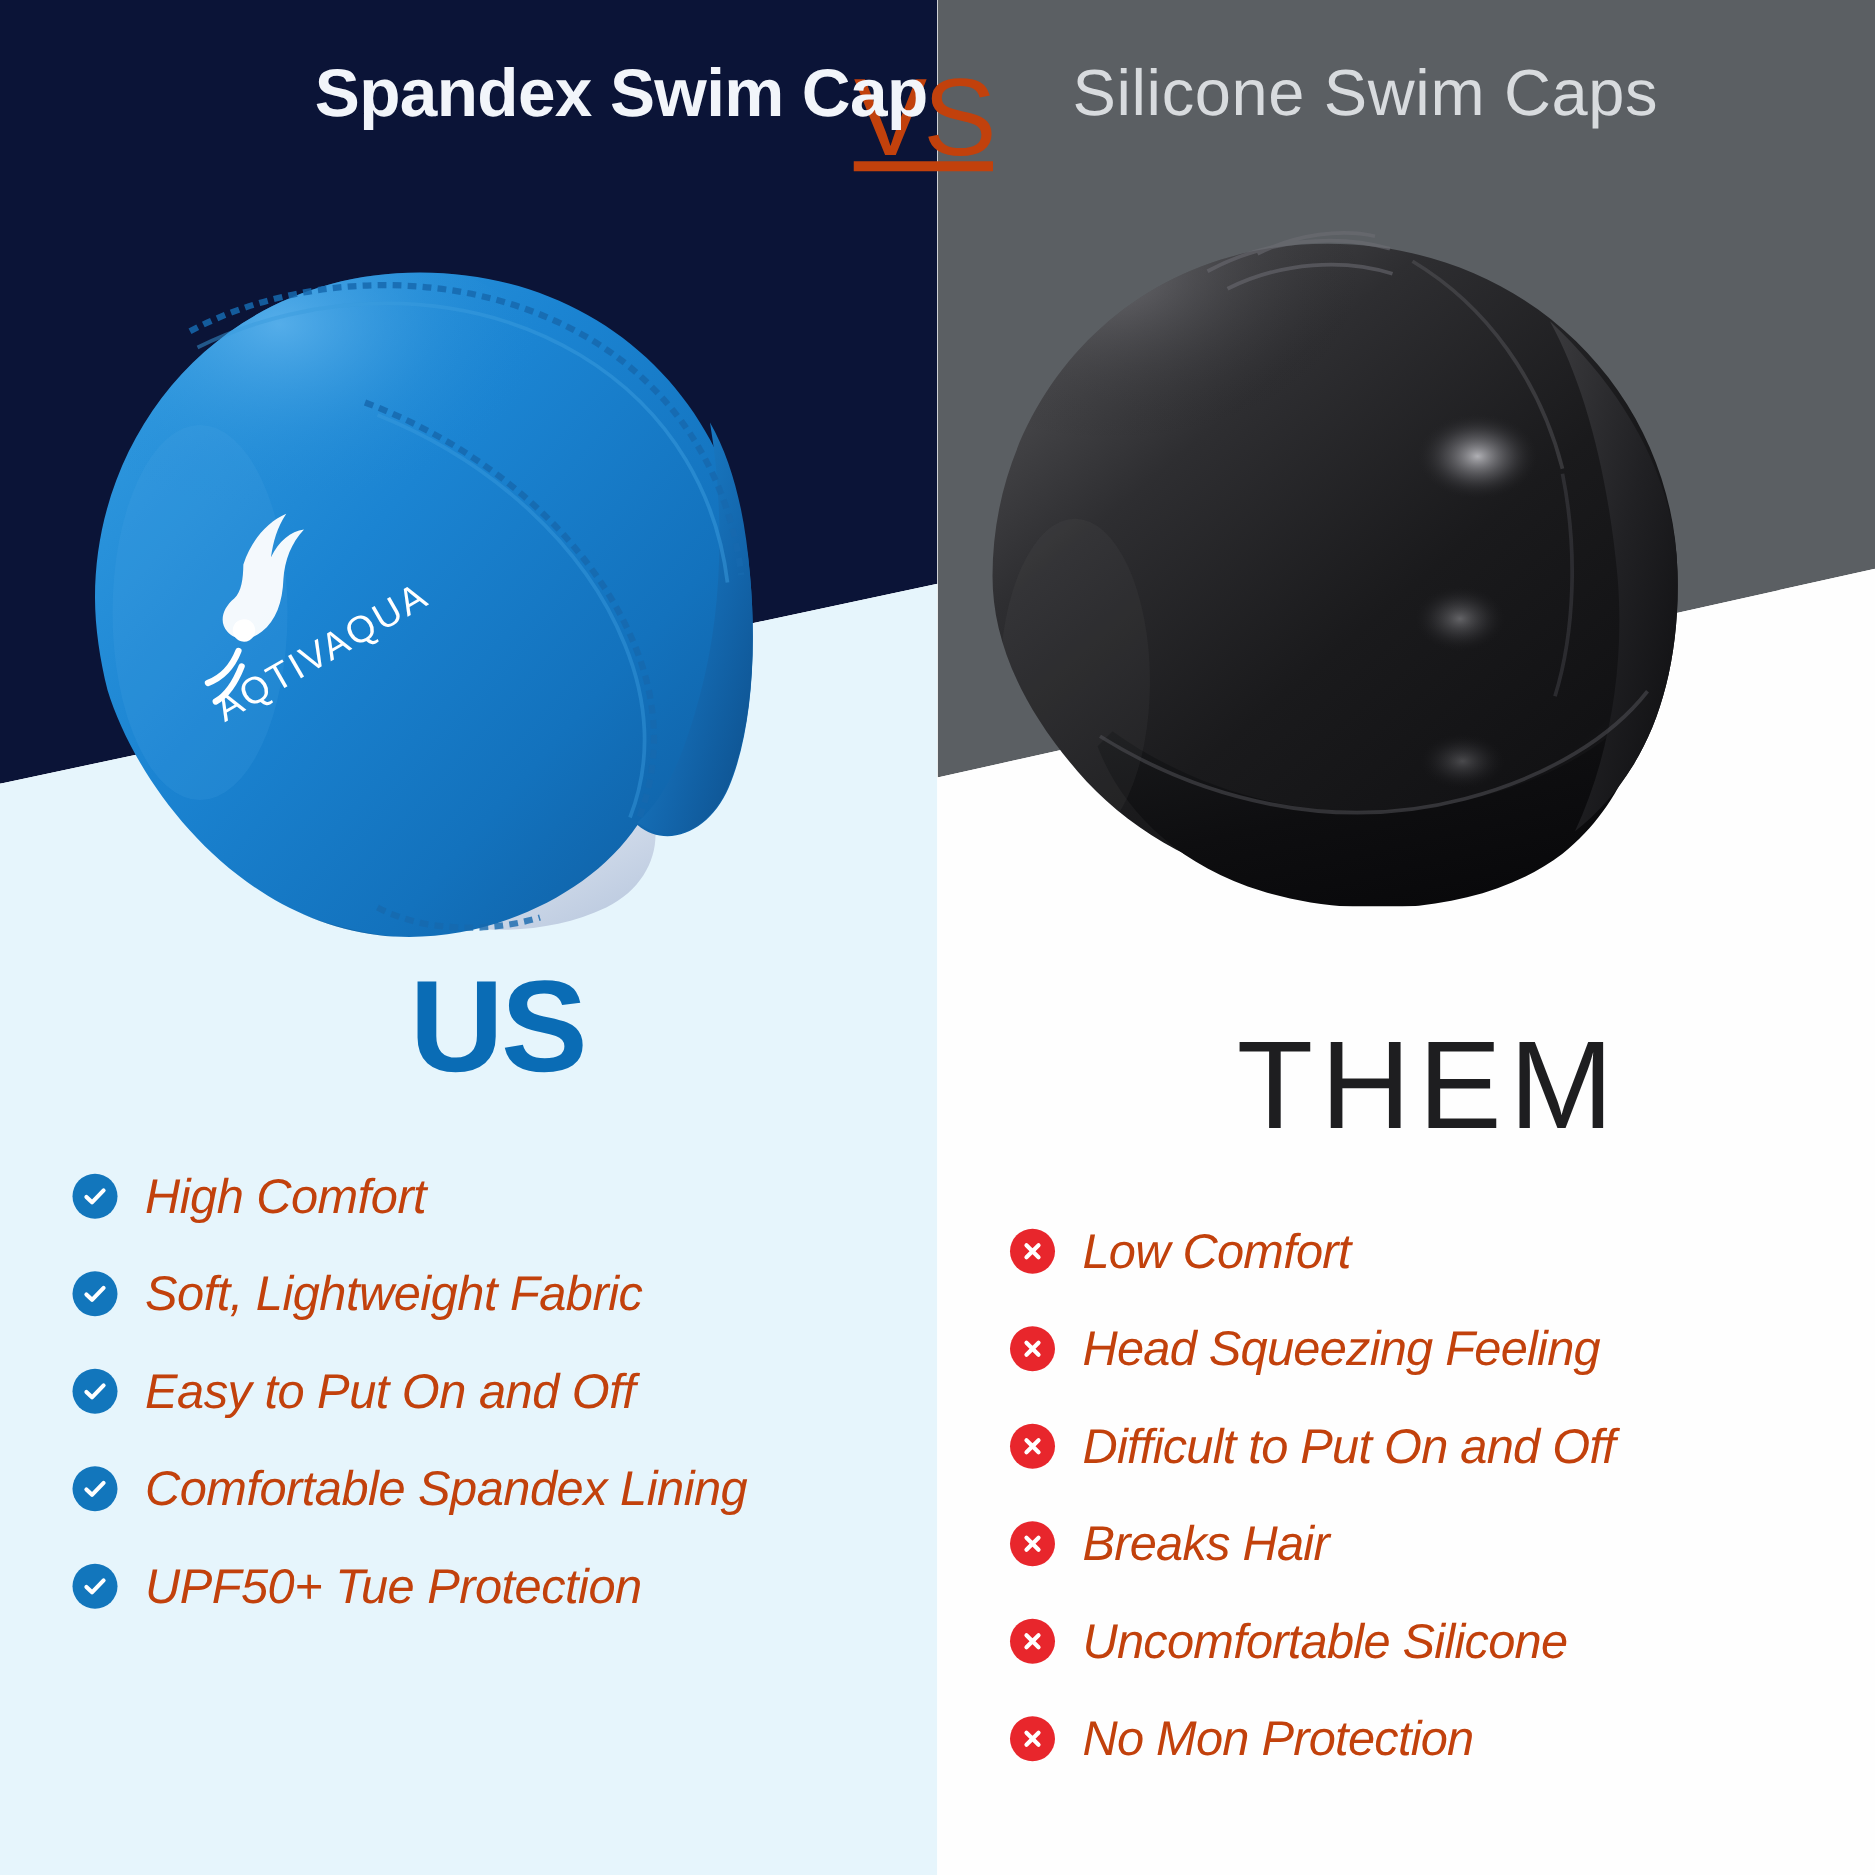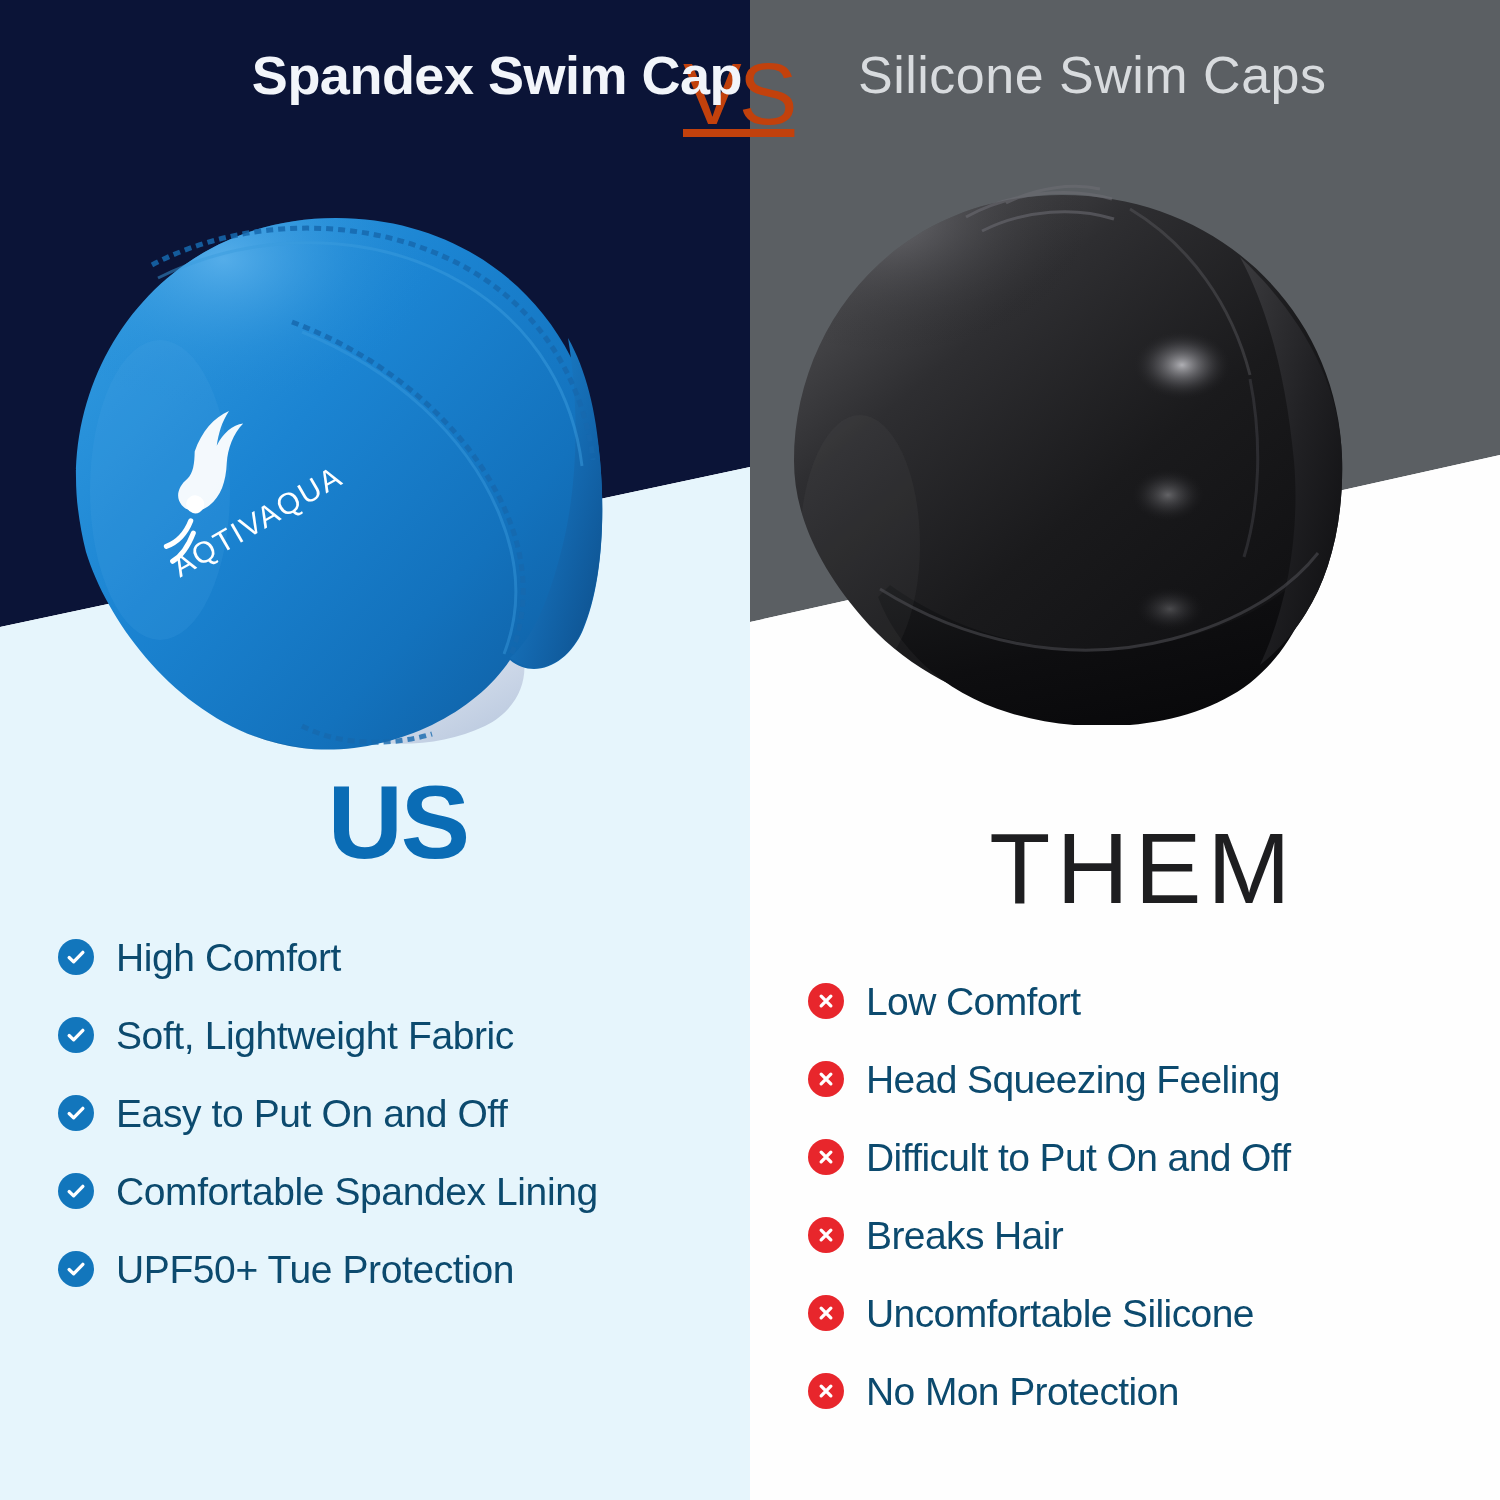--- a/index.html
+++ b/index.html
@@ -87,22 +87,22 @@
   .badge{
     flex:0 0 auto;width:36px;height:36px;border-radius:50%;
     display:flex;align-items:center;justify-content:center;
     margin-right:22px;
   }
   .badge-check{background:#1276BC;}
   .badge-cross{background:#E8262C;}
   .badge svg{display:block;}
 
   .item-text{
-    font-size:39px;font-weight:400;color:#0c4a6e;
-    letter-spacing:-0.4px;white-space:nowrap;line-height:1;
+    font-size:39px;font-weight:400;color:#c2410c;
+    letter-spacing:-0.4px;white-space:nowrap;line-height:1;font-style:italic;
   }
   .list-right .item-text{letter-spacing:-0.6px;}
 </style>
 </head>
 <body>
 
 <div class="canvas">
 
   <div class="bg-navy"></div>
   <div class="bg-gray"></div>

